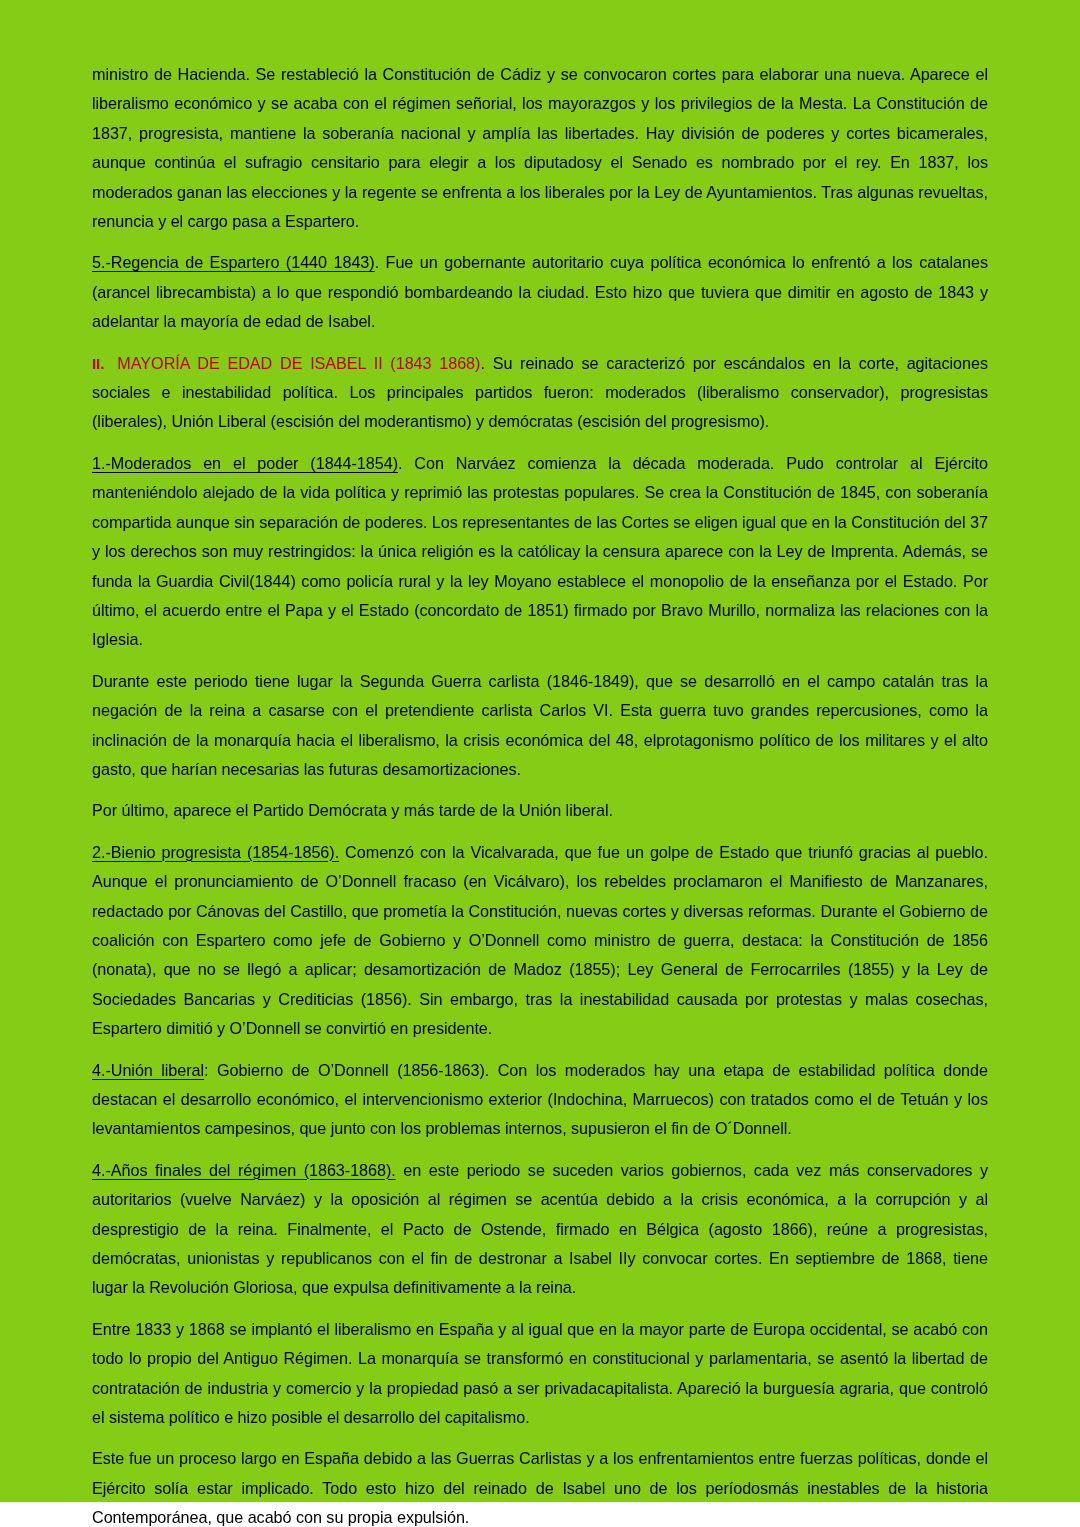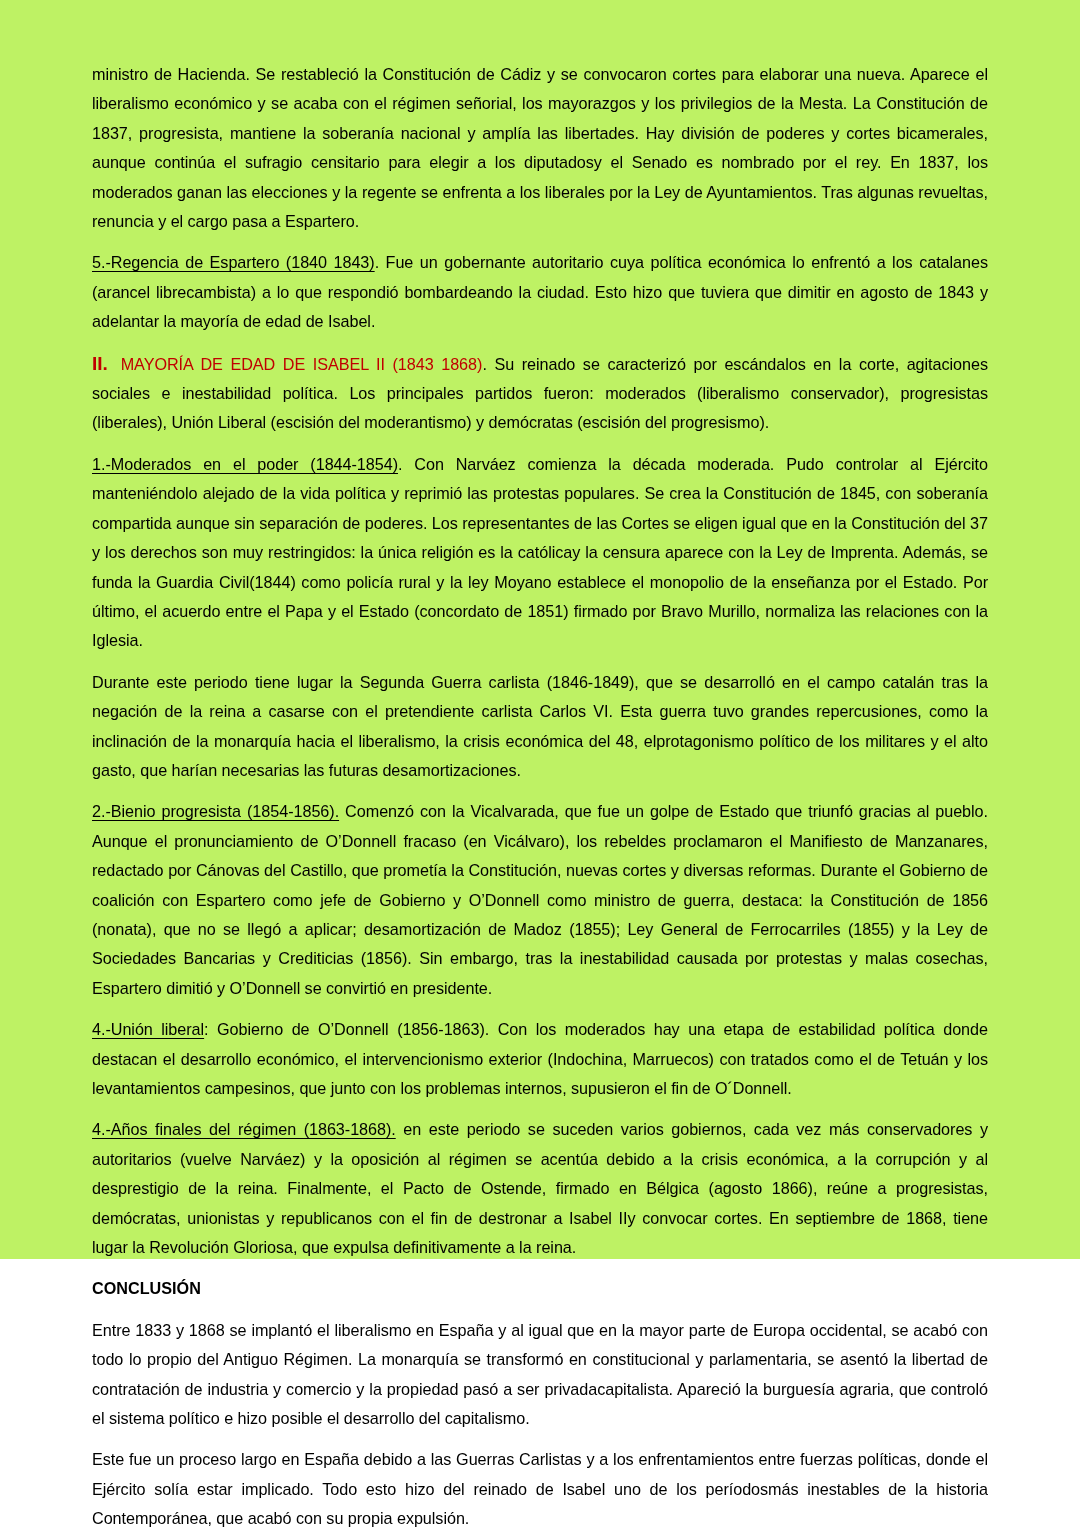--- a/index.html
+++ b/index.html
@@ -10,22 +10,22 @@
   body {
     width: 1080px;
     height: 1527px;
     font-family: "Liberation Sans", sans-serif;
     color: #000000;
     -webkit-font-smoothing: antialiased;
   }
   .page {
     position: relative;
     width: 1080px;
-    height: 1259px;
-    background: #bef264;
+    height: 1502px;
+    background: #84cc16;
     box-sizing: border-box;
     padding: 60px 92px 0 92px;
   }
   .doc-body {
     width: 896px;
   }
   p.para {
     margin: 0 0 12px 0;
     font-size: 16.2px;
     line-height: 29.4px;
@@ -40,21 +40,21 @@
     text-underline-offset: 2.5px;
     text-decoration-thickness: 1px;
   }
   .red-head {
     color: #C00000;
     font-weight: normal;
   }
   .red-num {
     color: #C00000;
     font-weight: bold;
-    font-size: 19px;
+    font-size: 15px;
   }
   .conclusion {
     margin: 0 0 12px 0;
     font-size: 16.2px;
     line-height: 29.4px;
     font-weight: bold;
     text-align: left;
   }
   .tabgap {
     display: inline-block;
@@ -63,46 +63,46 @@
 </style>
 </head>
 <body>
 
 <div class="page">
   <div class="doc-body">
 
     <p class="para">ministro de Hacienda. Se restableció la Constitución de Cádiz y se convocaron cortes para elaborar una nueva. Aparece el liberalismo económico y se acaba con el régimen señorial, los mayorazgos y los privilegios de la Mesta. La Constitución de 1837, progresista, mantiene la soberanía nacional y amplía las libertades. Hay división de poderes y cortes bicamerales, aunque continúa el sufragio censitario para elegir a los diputadosy el Senado es nombrado por el rey. En 1837, los moderados ganan las elecciones y la regente se enfrenta a los liberales por la Ley de Ayuntamientos. Tras algunas revueltas, renuncia y el cargo pasa a Espartero.</p>
 
     <p class="para">
-      <span class="u">5.-Regencia de Espartero (1840 1843)</span><span>. Fue un gobernante autoritario cuya política económica lo enfrentó a los catalanes (arancel librecambista) a lo que respondió bombardeando la ciudad. Esto hizo que tuviera que dimitir en agosto de 1843 y adelantar la mayoría de edad de Isabel.</span>
+      <span class="u">5.-Regencia de Espartero (1440 1843)</span><span>. Fue un gobernante autoritario cuya política económica lo enfrentó a los catalanes (arancel librecambista) a lo que respondió bombardeando la ciudad. Esto hizo que tuviera que dimitir en agosto de 1843 y adelantar la mayoría de edad de Isabel.</span>
     </p>
 
     <p class="para">
       <span class="red-num">II.</span><span class="tabgap"></span><span class="red-head">MAYORÍA DE EDAD DE ISABEL II (1843 1868)</span><span>. Su reinado se caracterizó por escándalos en la corte, agitaciones sociales e inestabilidad política. Los principales partidos fueron: moderados (liberalismo conservador), progresistas (liberales), Unión Liberal (escisión del moderantismo) y demócratas (escisión del progresismo).</span>
     </p>
 
     <p class="para">
       <span class="u">1.-Moderados en el poder (1844-1854)</span><span>. Con Narváez comienza la década moderada. Pudo controlar al Ejército manteniéndolo alejado de la vida política y reprimió las protestas populares. Se crea la Constitución de 1845, con soberanía compartida aunque sin separación de poderes. Los representantes de las Cortes se eligen igual que en la Constitución del 37 y los derechos son muy restringidos: la única religión es la católicay la censura aparece con la Ley de Imprenta. Además, se funda la Guardia Civil(1844) como policía rural y la ley Moyano establece el monopolio de la enseñanza por el Estado. Por último, el acuerdo entre el Papa y el Estado (concordato de 1851) firmado por Bravo Murillo, normaliza las relaciones con la Iglesia.</span>
     </p>
 
     <p class="para">Durante este periodo tiene lugar la Segunda Guerra carlista (1846-1849), que se desarrolló en el campo catalán tras la negación de la reina a casarse con el pretendiente carlista Carlos VI. Esta guerra tuvo grandes repercusiones, como la inclinación de la monarquía hacia el liberalismo, la crisis económica del 48, elprotagonismo político de los militares y el alto gasto, que harían necesarias las futuras desamortizaciones.</p>
 
+    <p class="para">Por último, aparece el Partido Demócrata y más tarde de la Unión liberal.</p>
 
     <p class="para">
       <span class="u">2.-Bienio progresista (1854-1856).</span><span> Comenzó con la Vicalvarada, que fue un golpe de Estado que triunfó gracias al pueblo. Aunque el pronunciamiento de O’Donnell fracaso (en Vicálvaro), los rebeldes proclamaron el Manifiesto de Manzanares, redactado por Cánovas del Castillo, que prometía la Constitución, nuevas cortes y diversas reformas. Durante el Gobierno de coalición con Espartero como jefe de Gobierno y O’Donnell como ministro de guerra, destaca: la Constitución de 1856 (nonata), que no se llegó a aplicar; desamortización de Madoz (1855); Ley General de Ferrocarriles (1855) y la Ley de Sociedades Bancarias y Crediticias (1856). Sin embargo, tras la inestabilidad causada por protestas y malas cosechas, Espartero dimitió y O’Donnell se convirtió en presidente.</span>
     </p>
 
     <p class="para">
       <span class="u">4.-Unión liberal</span><span>: Gobierno de O’Donnell (1856-1863). Con los moderados hay una etapa de estabilidad política donde destacan el desarrollo económico, el intervencionismo exterior (Indochina, Marruecos) con tratados como el de Tetuán y los levantamientos campesinos, que junto con los problemas internos, supusieron el fin de O´Donnell.</span>
     </p>
 
     <p class="para">
       <span class="u">4.-Años finales del régimen (1863-1868).</span><span> en este periodo se suceden varios gobiernos, cada vez más conservadores y autoritarios (vuelve Narváez) y la oposición al régimen se acentúa debido a la crisis económica, a la corrupción y al desprestigio de la reina. Finalmente, el Pacto de Ostende, firmado en Bélgica (agosto 1866), reúne a progresistas, demócratas, unionistas y republicanos con el fin de destronar a Isabel IIy convocar cortes. En septiembre de 1868, tiene lugar la Revolución Gloriosa, que expulsa definitivamente a la reina.</span>
     </p>
 
-    <p class="conclusion">CONCLUSIÓN</p>
 
     <p class="para">Entre 1833 y 1868 se implantó el liberalismo en España y al igual que en la mayor parte de Europa occidental, se acabó con todo lo propio del Antiguo Régimen. La monarquía se transformó en constitucional y parlamentaria, se asentó la libertad de contratación de industria y comercio y la propiedad pasó a ser privadacapitalista. Apareció la burguesía agraria, que controló el sistema político e hizo posible el desarrollo del capitalismo.</p>
 
     <p class="para">Este fue un proceso largo en España debido a las Guerras Carlistas y a los enfrentamientos entre fuerzas políticas, donde el Ejército solía estar implicado. Todo esto hizo del reinado de Isabel uno de los períodosmás inestables de la historia Contemporánea, que acabó con su propia expulsión.</p>
 
   </div>
 </div>
 
 </body></html>

